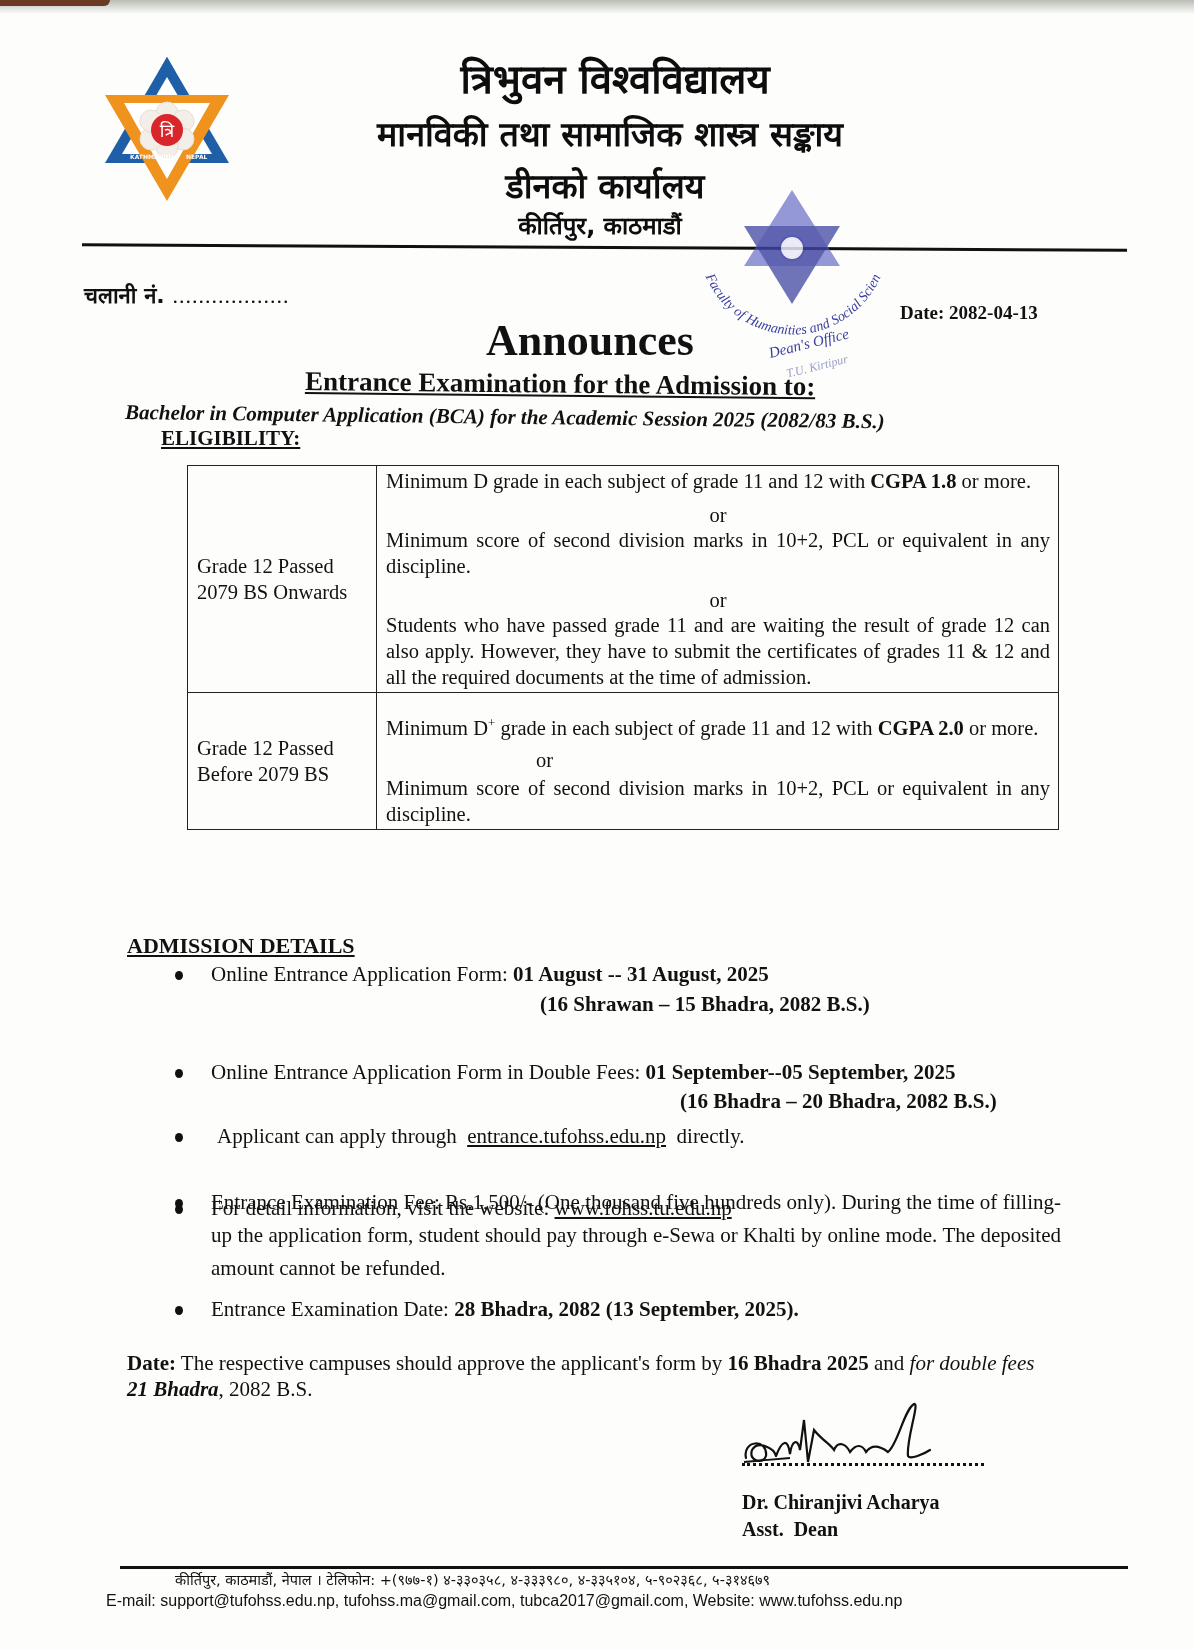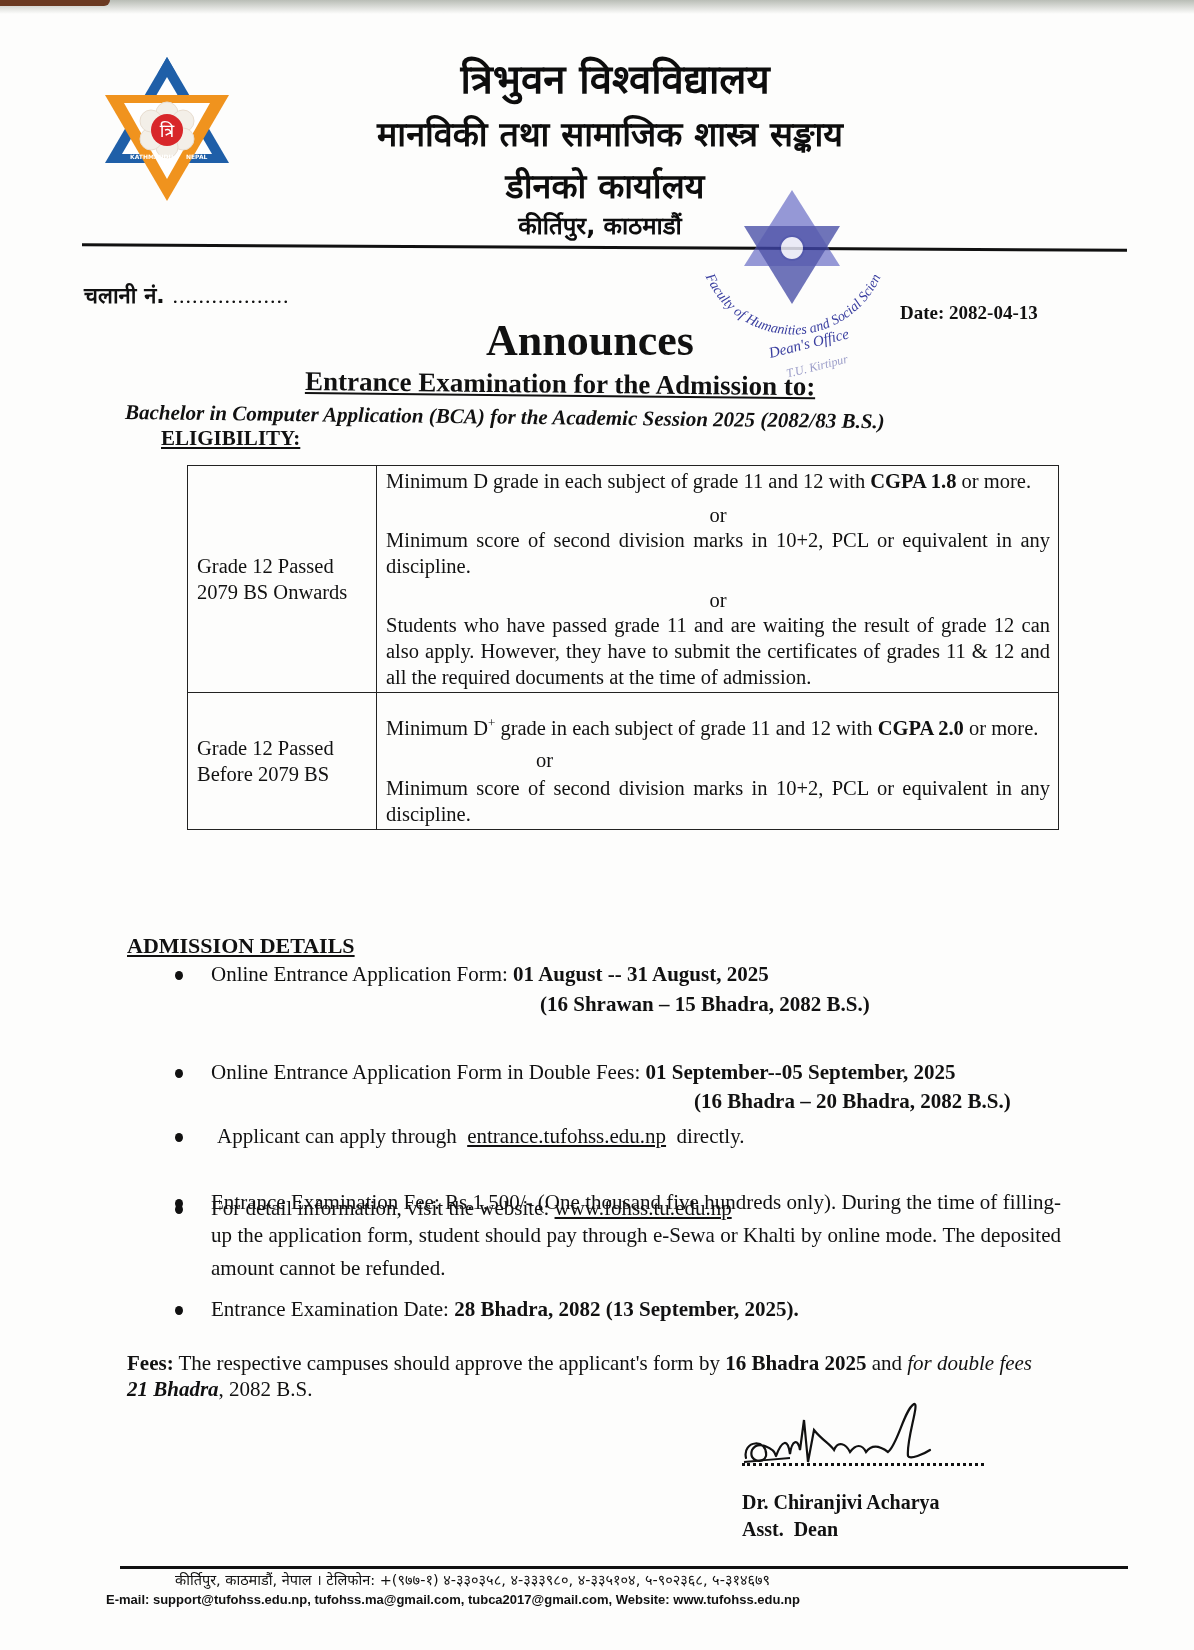--- a/index.html
+++ b/index.html
@@ -52,39 +52,39 @@
   .or-l { padding-left: 150px; margin: 6px 0 2px 0; }
   .sup { font-size: 13px; vertical-align: super; line-height: 0; }
 
   
   .adm-head { left: 127px; top: 933px; font-size: 22px; font-weight: bold; text-decoration: underline; }
   .bullet { font-size: 21px; line-height: 33px; margin-left: 14px; }
   .bullet .dot { position: absolute; left: -36px; top: 13px; width: 8px; height: 9px; background: #111; border-radius: 50%; }
   .b1 { left: 197px; top: 958px; }
   .b1-sub { left: 540px; top: 992px; font-weight: bold; font-size: 21px; }
   .b2 { left: 197px; top: 1056px; }
-  .b2-sub { left: 694px; top: 1089px; font-weight: bold; font-size: 21px; }
+  .b2-sub { left: 680px; top: 1089px; font-weight: bold; font-size: 21px; }
   .b3 { left: 203px; top: 1120px; }
   .b4 { left: 197px; top: 1192px; text-align: center; }
   .b5 { left: 197px; top: 1186px; width: 850px; text-align: justify; }
   .b6 { left: 197px; top: 1293px; }
   .link { text-decoration: underline; }
   .b3 .dot { left: -42px; }
 
   .note { left: 127px; top: 1350px; width: 930px; font-size: 21px; line-height: 26px; }
 
   
   .signature { left: 738px; top: 1400px; width: 200px; height: 70px; }
   .sig-dots { left: 742px; top: 1463px; width: 242px; border-bottom: 3px dotted #111; }
   .signer { left: 742px; top: 1489px; font-weight: bold; font-size: 20px; line-height: 27px; }
 
   
   .rule-bottom { left: 120px; top: 1566px; width: 1008px; height: 2.5px; background: #111; }
   .footer1 { left: 175px; top: 1569px; font-family: "DejaVu Sans", sans-serif; font-size: 14.5px; font-weight: normal; white-space: nowrap; }
-  .footer2 { left: 106px; top: 1592px; font-family: "Liberation Sans", sans-serif; font-size: 13px; white-space: nowrap; font-weight: bold; }
+  .footer2 { left: 106px; top: 1592px; font-family: "Liberation Sans", sans-serif; font-size: 16px; white-space: nowrap; }
 </style>
 </head>
 <body>
 
 <div class="page-shadow-top"></div>
 
 <svg class="abs logo" viewBox="0 0 130 148">
   <polygon points="65,2 127,108 3,108" fill="#1f5fa8"></polygon>
   <polygon points="65,22 110,99 20,99" fill="#ffffff"></polygon>
   <polygon points="3,40 127,40 65,146" fill="#f0931e"></polygon>
@@ -194,21 +194,21 @@
   <span class="dot"></span>
   <span>Entrance Examination Fee: Rs.1,500/- (One thousand five hundreds only). During the time of filling-up the application form, student should pay through e-Sewa or Khalti by online mode. The deposited amount cannot be refunded.</span>
 </div>
 
 <div class="abs bullet b6">
   <span class="dot"></span>
   <span>Entrance Examination Date: </span><b>28 Bhadra, 2082 (13 September, 2025).</b>
 </div>
 
 <div class="abs note">
-  <b>Fees:</b><span> The respective campuses should approve the applicant's form by </span><b>16 Bhadra 2025</b><span> and </span><i>for double fees </i><b><i>21 Bhadra</i></b><span>, 2082 B.S.</span>
+  <b>Date:</b><span> The respective campuses should approve the applicant's form by </span><b>16 Bhadra 2025</b><span> and </span><i>for double fees </i><b><i>21 Bhadra</i></b><span>, 2082 B.S.</span>
 </div>
 
 <svg class="abs signature" viewBox="0 0 200 70">
   <path d="M8,58 C4,40 30,38 28,56 C26,64 10,62 14,50 C20,40 36,48 38,56 M38,56 C44,40 50,38 52,54 C54,40 60,38 62,50 L66,20 L70,62 L76,30 C84,40 92,44 96,50 C100,40 108,44 112,52 C118,44 124,44 128,52 C134,44 142,46 150,52 C160,44 166,10 176,4 C182,2 168,40 170,56 C172,60 186,54 192,50" fill="none" stroke="#111" stroke-width="2.2" stroke-linecap="round"></path>
   <path d="M6,62 L52,58" stroke="#111" stroke-width="1.8"></path>
 </svg>
 <div class="abs sig-dots"></div>
 <div class="abs signer">
   <div>Dr. Chiranjivi Acharya</div>
   <div style="white-space:pre">Asst.  Dean</div>

